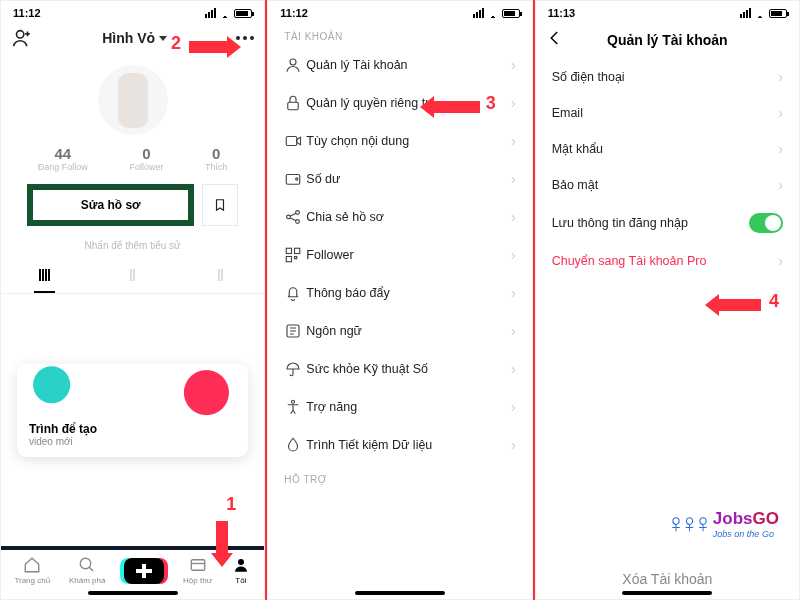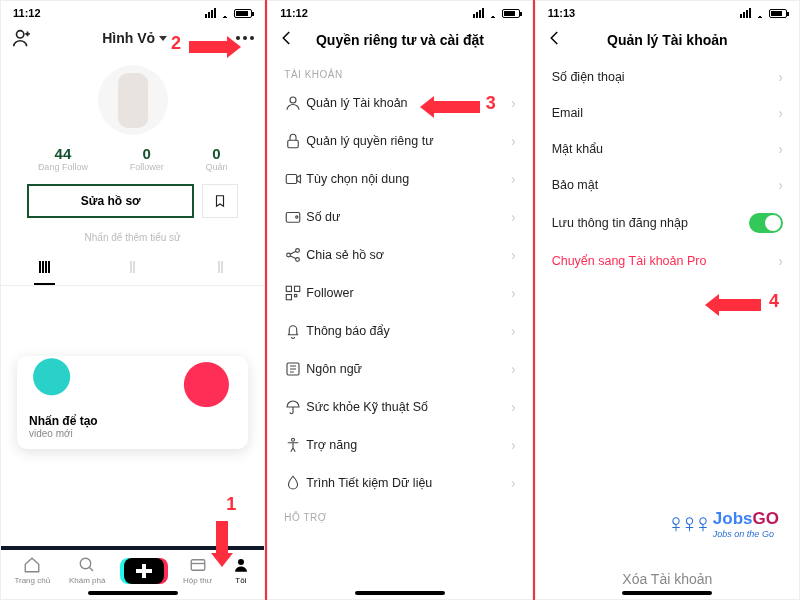--- a/index.html
+++ b/index.html
@@ -30,24 +30,24 @@
   .friend-icon{ width:22px; height:22px; position:relative; }
   .friend-icon svg{width:22px;height:22px;}
   .name-dd{ display:flex; align-items:center; gap:4px; font-size:14px; font-weight:600; color:#222;}
   .caret{ width:0;height:0;border-left:4px solid transparent;border-right:4px solid transparent;border-top:5px solid #333;}
   .dots{ display:flex; gap:3px; }
   .dots span{ width:4px;height:4px;border-radius:50%;background:#222;}
   .avatar{ width:70px;height:70px;border-radius:50%;background:#f6f6f6; margin:10px auto 6px; display:flex;align-items:center;justify-content:center; overflow:hidden;}
   .avatar-figure{ width:30px;height:55px;background:#e8e3de;border-radius:10px;}
   .stats{ display:flex; justify-content:space-around; padding:4px 16px; }
   .stat{ text-align:center; }
-  .stat .num{ font-size:15px; font-weight:700; color:#14532d;}
+  .stat .num{ font-size:15px; font-weight:700; color:#737373;}
   .stat .lbl{ font-size:9px; color:#bbb;}
   .edit-row{ display:flex; gap:8px; padding:8px 26px; }
-  .edit-btn{ flex:1; border:2px solid #14532d; padding:8px 0; text-align:center; font-size:12px; font-weight:600; background:#fff;}
+  .edit-btn{ flex:1; border:6px solid #14532d; padding:8px 0; text-align:center; font-size:12px; font-weight:600; background:#fff;}
   .bm-btn{ width:36px; border:1px solid #e7e7e7; display:flex;align-items:center;justify-content:center;}
   .bm-btn svg{width:14px;height:14px;}
   .bio{ text-align:center; font-size:10px; color:#bbb; padding:6px 0 10px;}
   .tabs{ display:flex; border-bottom:1px solid #eee; }
   .tabs .tab{ flex:1; text-align:center; padding:6px 0 8px;}
   .tabs .active{ position:relative;}
   .tabs .active::after{content:"";position:absolute;left:38%;right:38%;bottom:0;height:2px;background:#000;}
   .feed-icon{display:inline-flex;gap:1px;}
   .feed-icon span{width:2px;height:12px;background:#000;}
   .feed-icon.dim span{background:#ddd;}
@@ -87,21 +87,21 @@
   .arrow-body{ height:12px; background:#ff2e3e; position:relative;}
   .arrow-head-r{ position:absolute; right:-12px; top:-5px; width:0;height:0; border-top:11px solid transparent; border-bottom:11px solid transparent; border-left:14px solid #ff2e3e;}
   .arrow-head-l{ position:absolute; left:-12px; top:-5px; width:0;height:0; border-top:11px solid transparent; border-bottom:11px solid transparent; border-right:14px solid #ff2e3e;}
   .arrow-head-d{ position:absolute; left:-5px; bottom:-12px; width:0;height:0; border-left:11px solid transparent; border-right:11px solid transparent; border-top:14px solid #ff2e3e;}
   .arrow-v{ width:12px; background:#ff2e3e; position:relative;}
   .badge{ position:absolute; color:#ff2e3e; font-size:18px; font-weight:700; z-index:6;}
   
   .logo{ position:absolute; right:20px; bottom:60px; text-align:left; display:flex; align-items:center; gap:6px;}
   .logo-mark{ color:#2a6fd6; font-size:26px; letter-spacing:-6px;}
   .logo-text .a{ font-size:17px; font-weight:700;}
-  .logo-text .a .j{ color:#3b82f6;} .logo-text .a .g{ color:#be185d;}
+  .logo-text .a .j{ color:#a21caf;} .logo-text .a .g{ color:#be185d;}
   .logo-text .b{ font-size:9px; color:#2a6fd6; font-style:italic;}
 </style>
 </head>
 <body>
 
 <div class="container">
 
   <div class="phone">
     <div class="status-bar">
       <span>11:12</span>
@@ -145,21 +145,21 @@
       <div class="stat">
         <div class="num">44</div>
         <div class="lbl">Đang Follow</div>
       </div>
       <div class="stat">
         <div class="num">0</div>
         <div class="lbl">Follower</div>
       </div>
       <div class="stat">
         <div class="num">0</div>
-        <div class="lbl">Quản</div>
+        <div class="lbl">Thích</div>
       </div>
     </div>
 
     <div class="edit-row">
       <div class="edit-btn">Sửa hồ sơ</div>
       <div class="bm-btn">
         <svg viewBox="0 0 24 24" fill="none" stroke="#222" stroke-width="2">
             <path d="M6 3h12v18l-6-4-6 4z"></path>
           </svg>
       </div>
@@ -179,21 +179,21 @@
           </span></div>
       <div class="tab"><span class="feed-icon dim">
             <span></span>
             <span></span>
           </span></div>
     </div>
 
     <div class="card">
       <div class="card-art"></div>
       <div class="card-body">
-        <div class="t">Nhấn để tạo</div>
+        <div class="t">Trình để tạo</div>
         <div class="s">video mới</div>
       </div>
     </div>
 
     <div class="bottom-nav">
       <div class="bn-item">
         <svg class="bn-ic" viewBox="0 0 24 24" fill="none" stroke="#888" stroke-width="1.8">
             <path d="M3 11l9-8 9 8v10H3z"></path>
           </svg>
         <span>Trang chủ</span>
@@ -251,26 +251,20 @@
             <span></span>
             <span></span>
             <span></span>
           </span>
         <span class="wifi"></span>
         <span class="batt">
             <i></i>
           </span>
       </span>
     </div>
-    <div class="hdr">
-      <span class="back"><svg viewBox="0 0 24 24" fill="none" stroke="#000" stroke-width="2">
-            <path d="M15 4l-8 8 8 8"></path>
-          </svg></span>
-      <span class="ttl">Quyền riêng tư và cài đặt</span>
-    </div>
 
     <div class="section-lbl">TÀI KHOẢN</div>
     <div class="row">
       <span class="ric"><svg viewBox="0 0 24 24">
             <circle cx="12" cy="8" r="4"></circle>
             <path d="M4 21c0-4 4-7 8-7s8 3 8 7"></path>
           </svg></span>
       <span>Quản lý Tài khoản</span>
         <span class="chev">›</span>
     </div>

